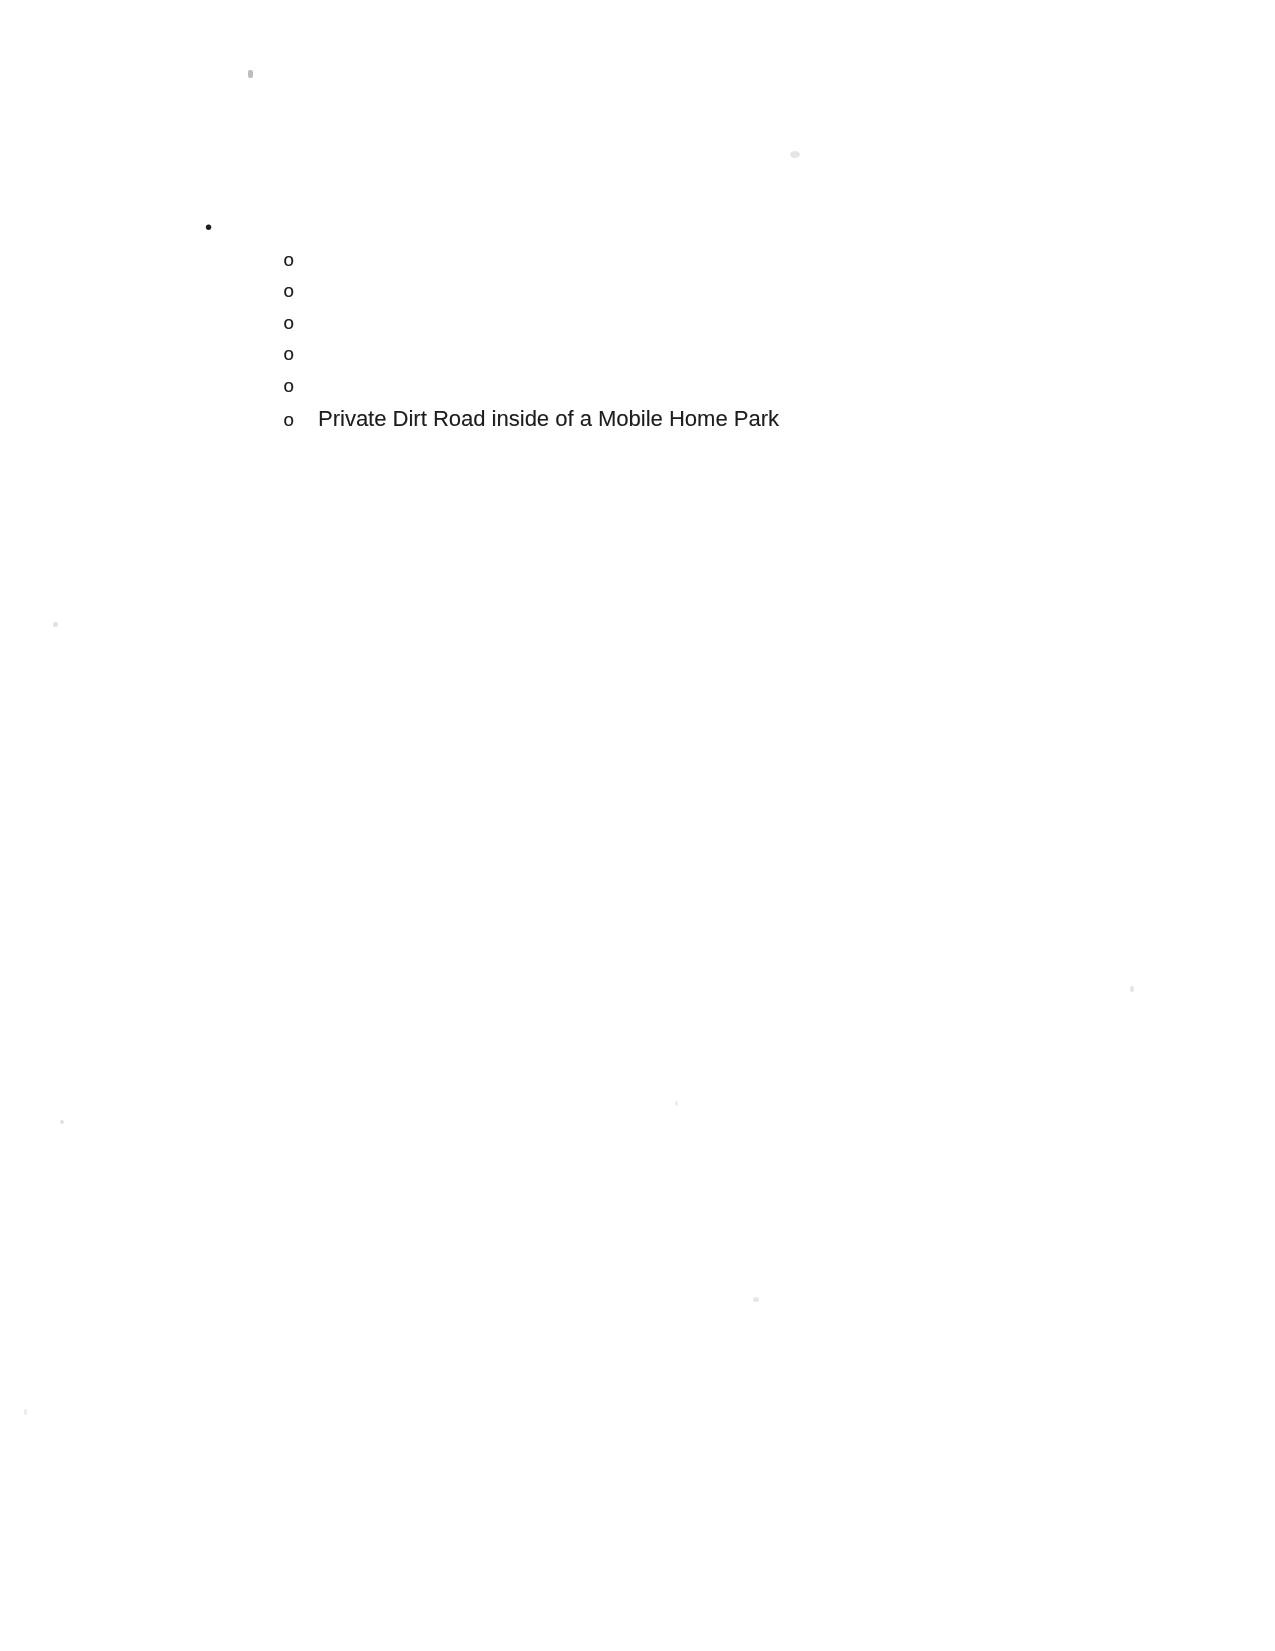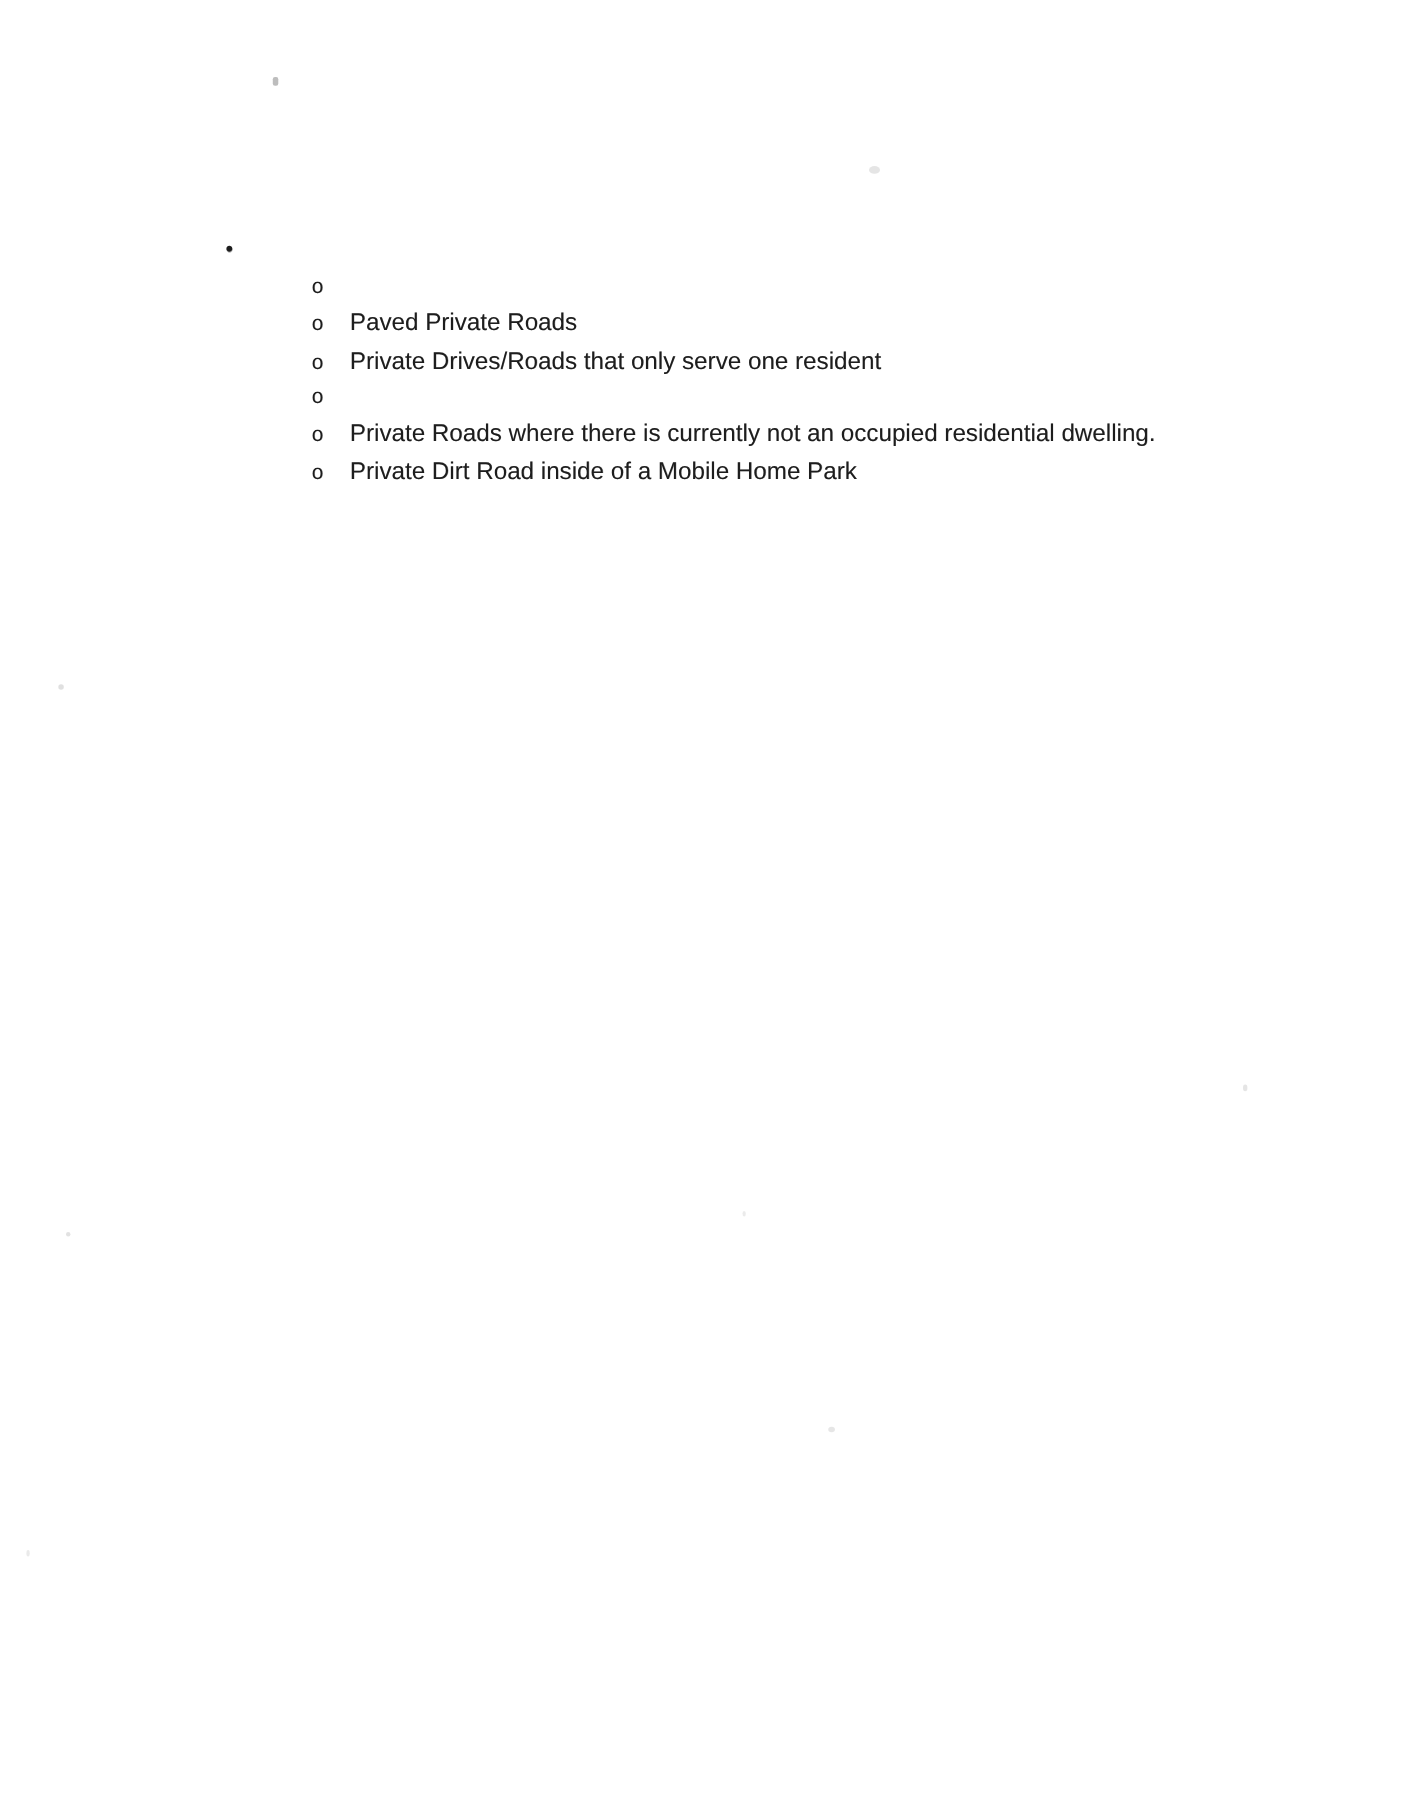--- a/index.html
+++ b/index.html
@@ -79,35 +79,32 @@
     </div>
 
     <div class="sub-list">
 
       <div class="sub-item">
         <span class="sub-marker">o</span>
       </div>
 
       <div class="sub-item">
         <span class="sub-marker">o</span>
-        <span class="sub-text">Paved Private Roads</span>
-      </div>
-
-      <div class="sub-item">
-        <span class="sub-marker">o</span>
-        <span class="sub-text">Private Drives/Roads that only serve one resident</span>
       </div>
 
       <div class="sub-item">
         <span class="sub-marker">o</span>
       </div>
 
       <div class="sub-item">
         <span class="sub-marker">o</span>
-        <span class="sub-text">Private Roads where there is currently not an occupied residential dwelling.</span>
+      </div>
+
+      <div class="sub-item">
+        <span class="sub-marker">o</span>
       </div>
 
       <div class="sub-item">
         <span class="sub-marker">o</span>
         <span class="sub-text">Private Dirt Road inside of a Mobile Home Park</span>
       </div>
 
     </div>
   </div>
 

